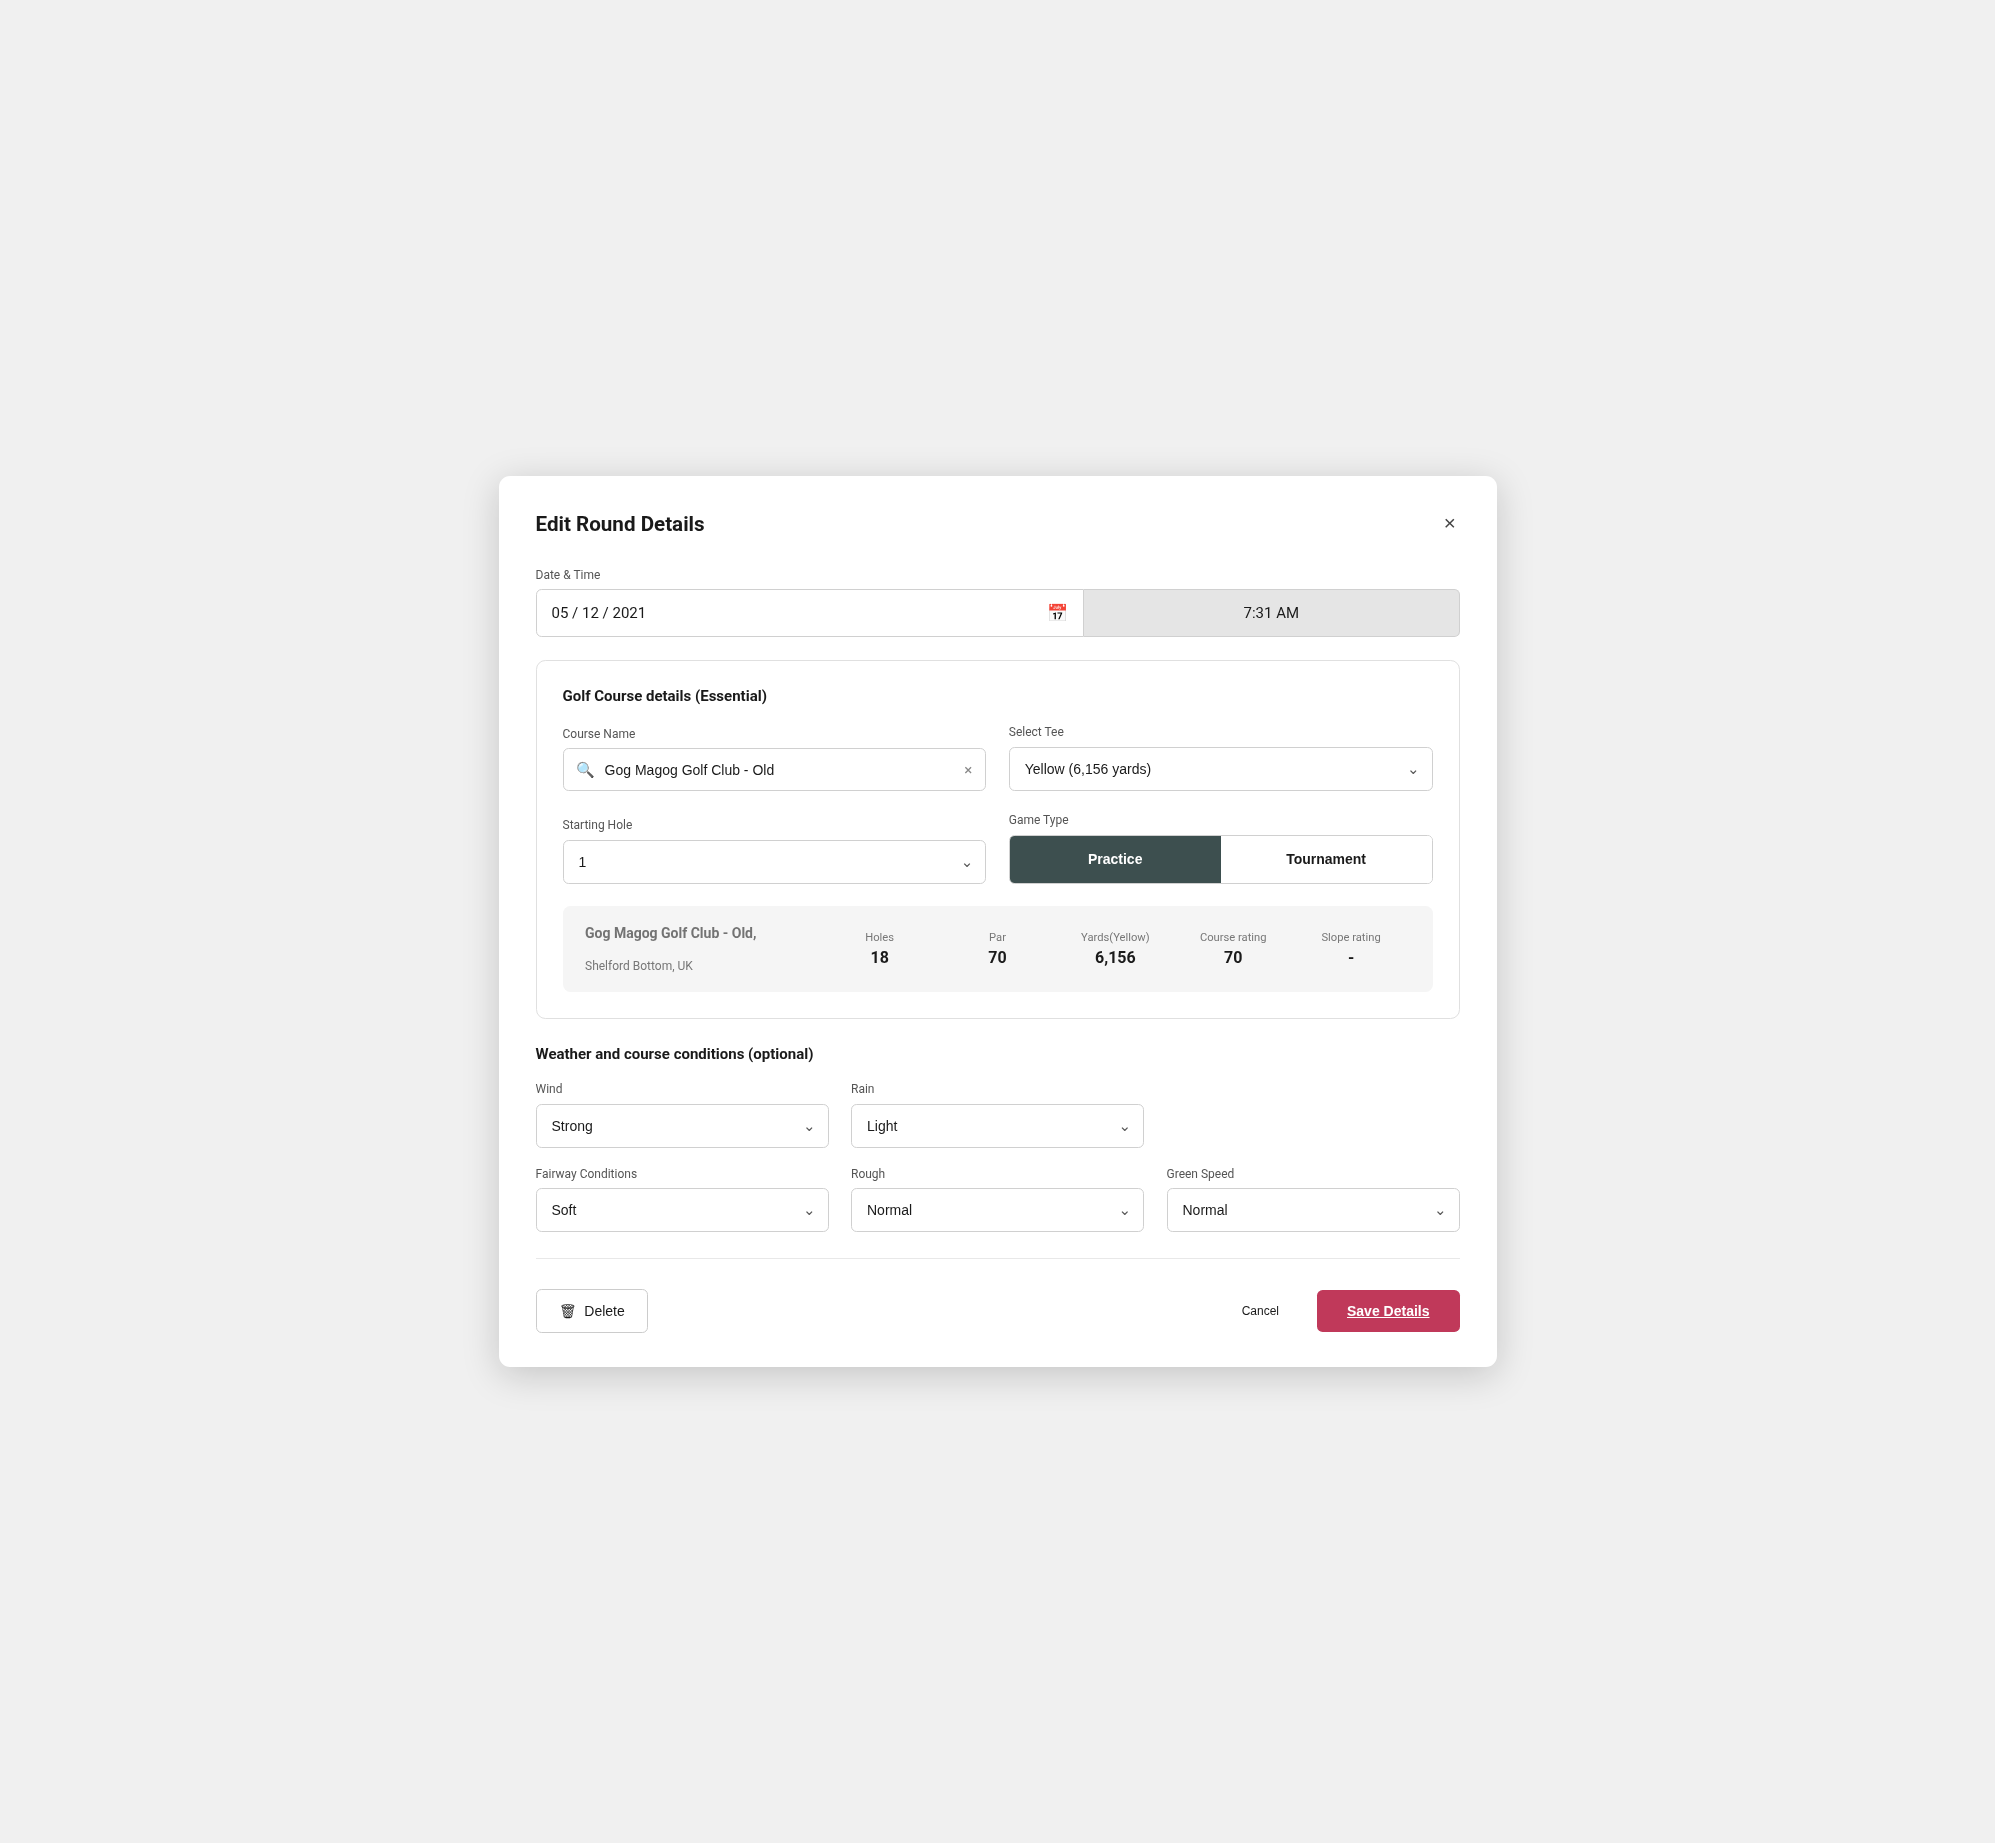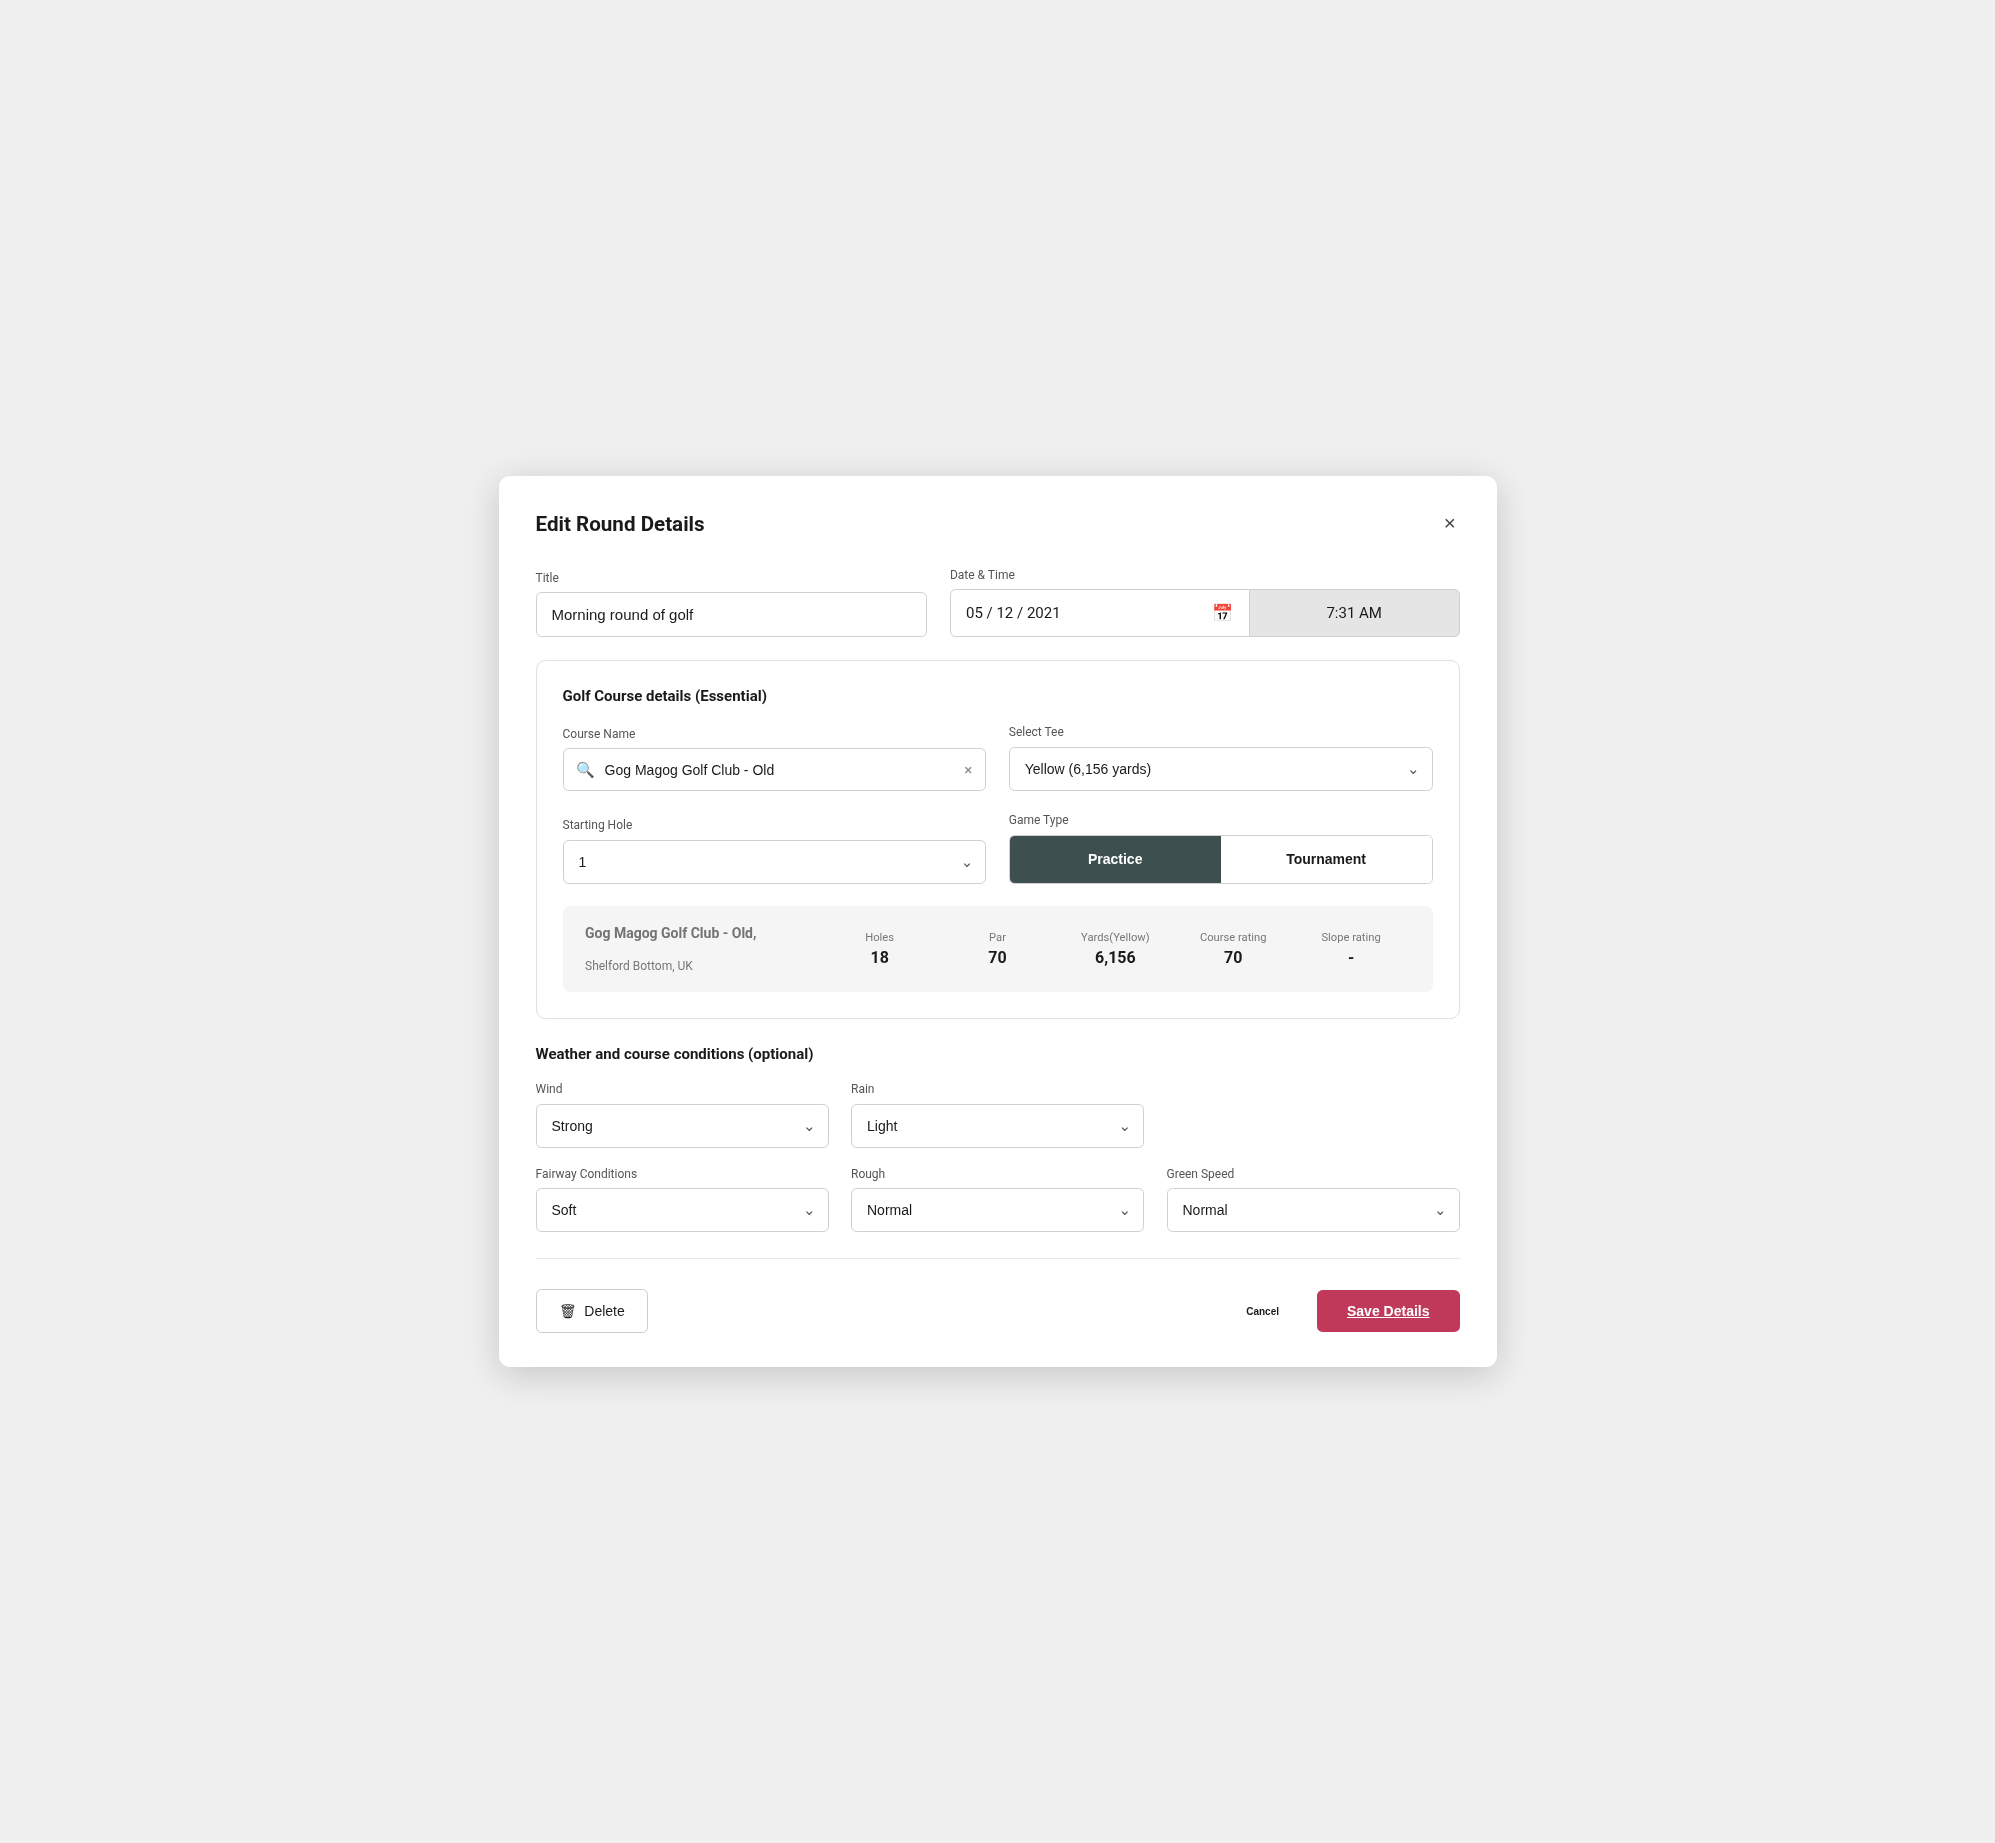--- a/index.html
+++ b/index.html
@@ -257,22 +257,22 @@
       font-weight: 500;
     }
     .footer-right {
       display: flex;
       align-items: center;
       gap: 19px;
     }
     .cancel-btn {
       background: none;
       border: none;
-      font-size: 10px;
-      font-weight: 700;
+      font-size: 12px;
+      font-weight: 400;
       color: #1a1a1a;
       cursor: pointer;
       padding: 13px 19px;
       text-align: right;
     }
     .save-btn {
       background: #c0395a;
       color: #fff;
       border: none;
       border-radius: 5.6px;
@@ -292,24 +292,20 @@
 <body>
 
 <div class="modal">
 
   <div class="modal-header">
     <span class="modal-title">Edit Round Details</span>
     <button class="close-btn">×</button>
   </div>
 
   <div class="form-row">
-    <div class="form-group full">
-      <label class="form-label">Title</label>
-      <input class="form-input" type="text" value="Morning round of golf" style="">
-    </div>
     <div class="form-group" style="flex:1.3;">
       <label class="form-label">Date &amp; Time</label>
       <div class="date-time-row">
         <div class="date-input-wrap">
           <span>05 /  12  / 2021</span>
           <span class="calendar-icon">📅</span>
         </div>
         <div class="time-input-wrap">
           <span>7:31 AM</span>
         </div>

